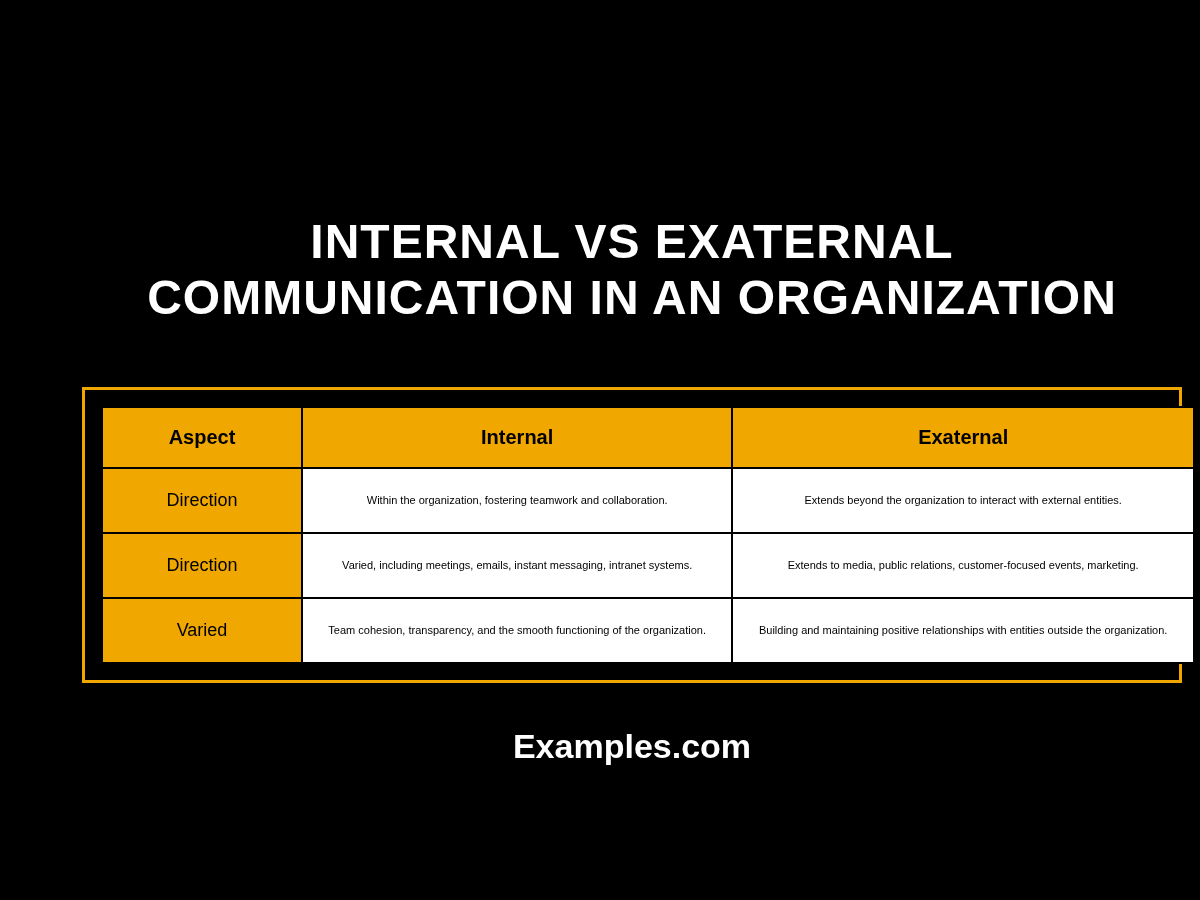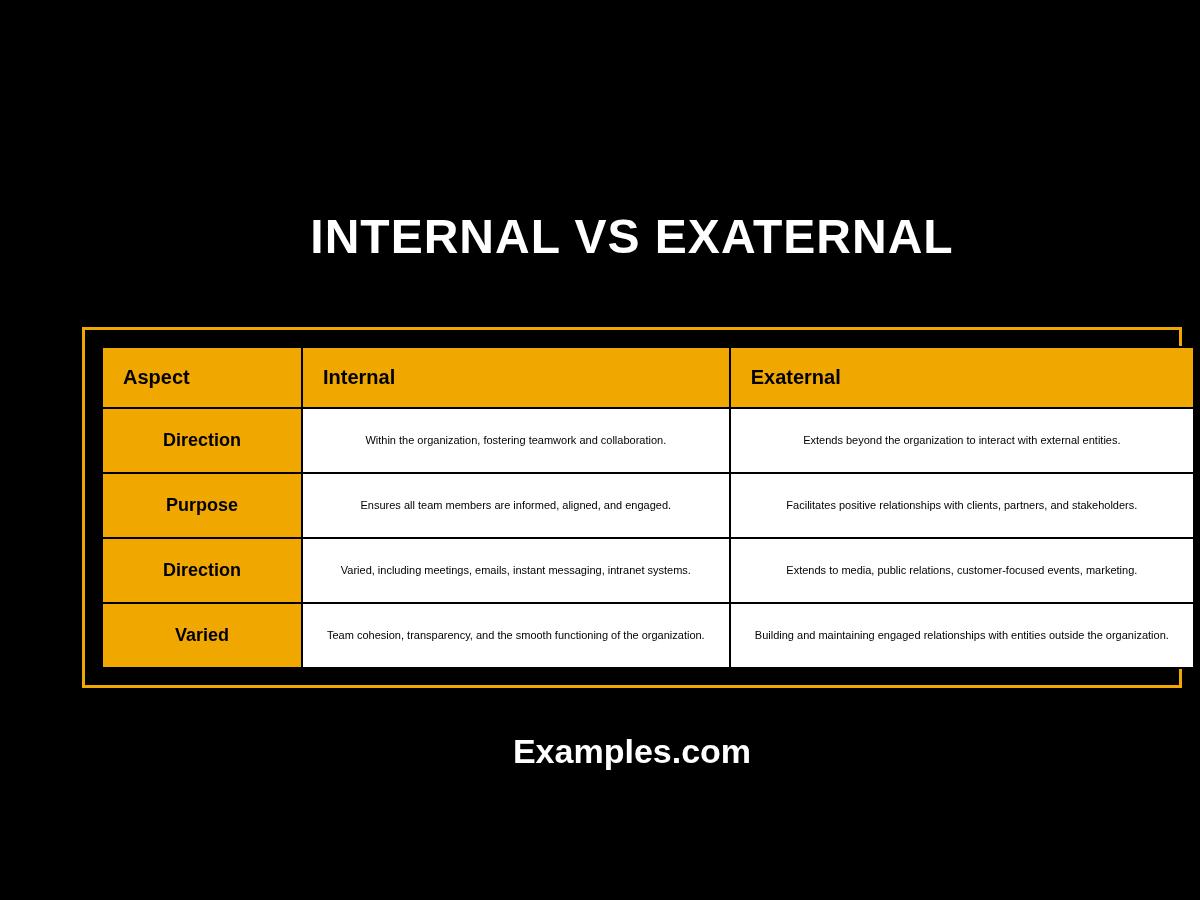--- a/index.html
+++ b/index.html
@@ -46,89 +46,85 @@
     }
 
     thead tr {
       background-color: #f0a800;
     }
 
     thead th {
       padding: 18px 20px;
       font-size: 20px;
       font-weight: 800;
-      text-align: left;
+      text-align: center;
       color: #000000;
       border: 2px solid #000000;
     }
 
     tbody tr {
       background-color: #ffffff;
     }
 
     tbody td {
       padding: 18px 22px;
       border: 2px solid #000000;
       text-align: center;
       font-size: 11px;
       line-height: 1.5;
       color: #000000;
       vertical-align: middle;
     }
 
     tbody td:first-child {
       background-color: #f0a800;
-      font-weight: 700;
+      font-weight: 400;
       font-size: 18px;
       width: 200px;
     }
 
     .footer {
       margin-top: 28px;
       color: #ffffff;
       font-size: 34px;
       font-weight: 800;
     }
   </style>
 </head>
 <body>
 
 <div class="title-container">
   <h1 class="main-title">
     <span>INTERNAL VS EXATERNAL</span><br>
+    <span>COMMUNICATION IN AN ORGANIZATION</span>
   </h1>
 </div>
 
 <div class="table-wrapper">
   <table>
     <thead>
       <tr>
         <th>Aspect</th>
         <th>Internal</th>
         <th>Exaternal</th>
       </tr>
     </thead>
     <tbody id="table-body">
     <tr>
           <td>Direction</td>
           <td>Within the organization, fostering teamwork and collaboration.</td>
           <td>Extends beyond the organization to interact with external entities.</td>
         </tr>
         <tr>
-          <td>Purpose</td>
-          <td>Ensures all team members are informed, aligned, and engaged.</td>
-          <td>Facilitates positive relationships with clients, partners, and stakeholders.</td>
-        </tr>
-        <tr>
           <td>Direction</td>
           <td>Varied, including meetings, emails, instant messaging, intranet systems.</td>
           <td>Extends to media, public relations, customer-focused events, marketing.</td>
         </tr>
         <tr>
           <td>Varied</td>
           <td>Team cohesion, transparency, and the smooth functioning of the organization.</td>
-          <td>Building and maintaining engaged relationships with entities outside the organization.</td>
+          <td>Building and maintaining positive relationships with entities outside the organization.</td>
         </tr>
       </tbody>
   </table>
 </div>
 
 <div class="footer">Examples.com</div>
 
 </body></html>

